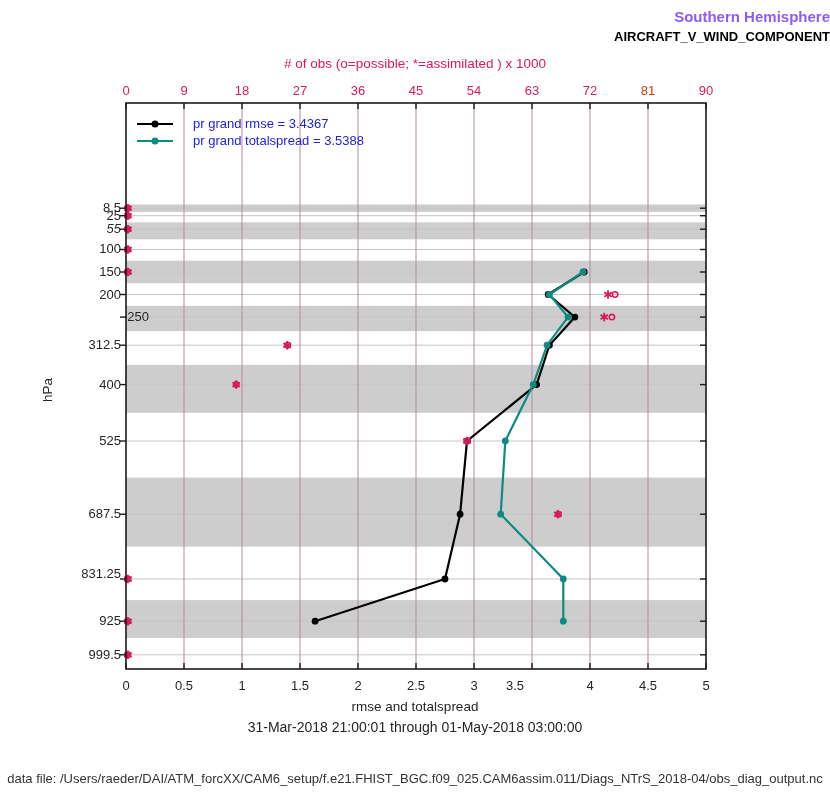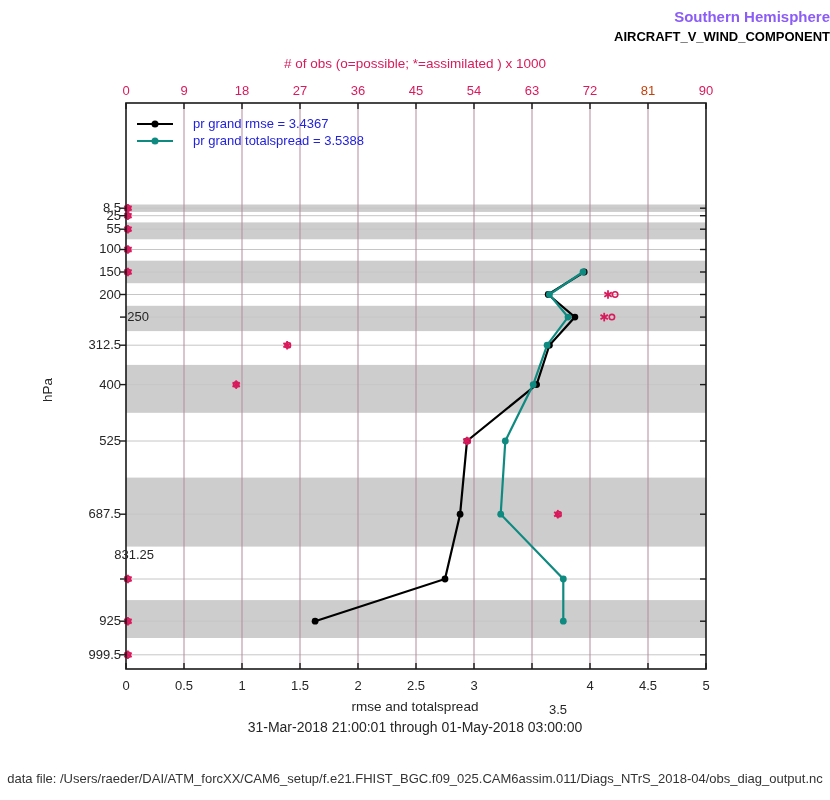--- a/index.html
+++ b/index.html
@@ -206,38 +206,38 @@
       <div class="tick-top" style="left: 684px; color: rgb(217, 26, 92);">90</div>
     </div>
   <div id="bottomTicks">
       <div class="tick-bottom" style="left: 104px;">0</div>
       <div class="tick-bottom" style="left: 162px;">0.5</div>
       <div class="tick-bottom" style="left: 220px;">1</div>
       <div class="tick-bottom" style="left: 278px;">1.5</div>
       <div class="tick-bottom" style="left: 336px;">2</div>
       <div class="tick-bottom" style="left: 394px;">2.5</div>
       <div class="tick-bottom" style="left: 452px;">3</div>
-      <div class="tick-bottom" style="left: 536px; margin-top: 24px;">3.5</div>
+      <div class="tick-bottom" style="left: 493px;">3.5</div>
       <div class="tick-bottom" style="left: 568px;">4</div>
       <div class="tick-bottom" style="left: 626px;">4.5</div>
       <div class="tick-bottom" style="left: 684px;">5</div>
     </div>
   <div id="leftTicks">
       <div class="tick-y" style="top: 200.224px;">8.5</div>
       <div class="tick-y" style="top: 207.659px;">25</div>
-      <div class="tick-y" style="top: 221.178px;">55</div>
+      <div class="tick-y" style="top: 221.178px; font-style: italic;">55</div>
       <div class="tick-y" style="top: 241.457px;">100</div>
       <div class="tick-y" style="top: 263.989px;">150</div>
       <div class="tick-y" style="top: 286.521px;">200</div>
       <div class="tick-y" style="top: 309.053px; padding-left: 28px;">250</div>
       <div class="tick-y" style="top: 337.217px;">312.5</div>
       <div class="tick-y" style="top: 376.648px;">400</div>
       <div class="tick-y" style="top: 432.978px;">525</div>
       <div class="tick-y" style="top: 506.206px;">687.5</div>
-      <div class="tick-y" style="top: 547px; padding-left: 33px;">831.25</div>
+      <div class="tick-y" style="top: 566px;">831.25</div>
       <div class="tick-y" style="top: 613.232px;">925</div>
       <div class="tick-y" style="top: 646.805px;">999.5</div>
     </div>
 
   <div id="legend">
       <div class="lgrow">
         <svg width="38" height="10">
           <line x1="1" y1="5" x2="37" y2="5" stroke="#000000" stroke-width="2.2"></line>
           <circle cx="19" cy="5" r="3.5" fill="#000000"></circle>
         </svg>

